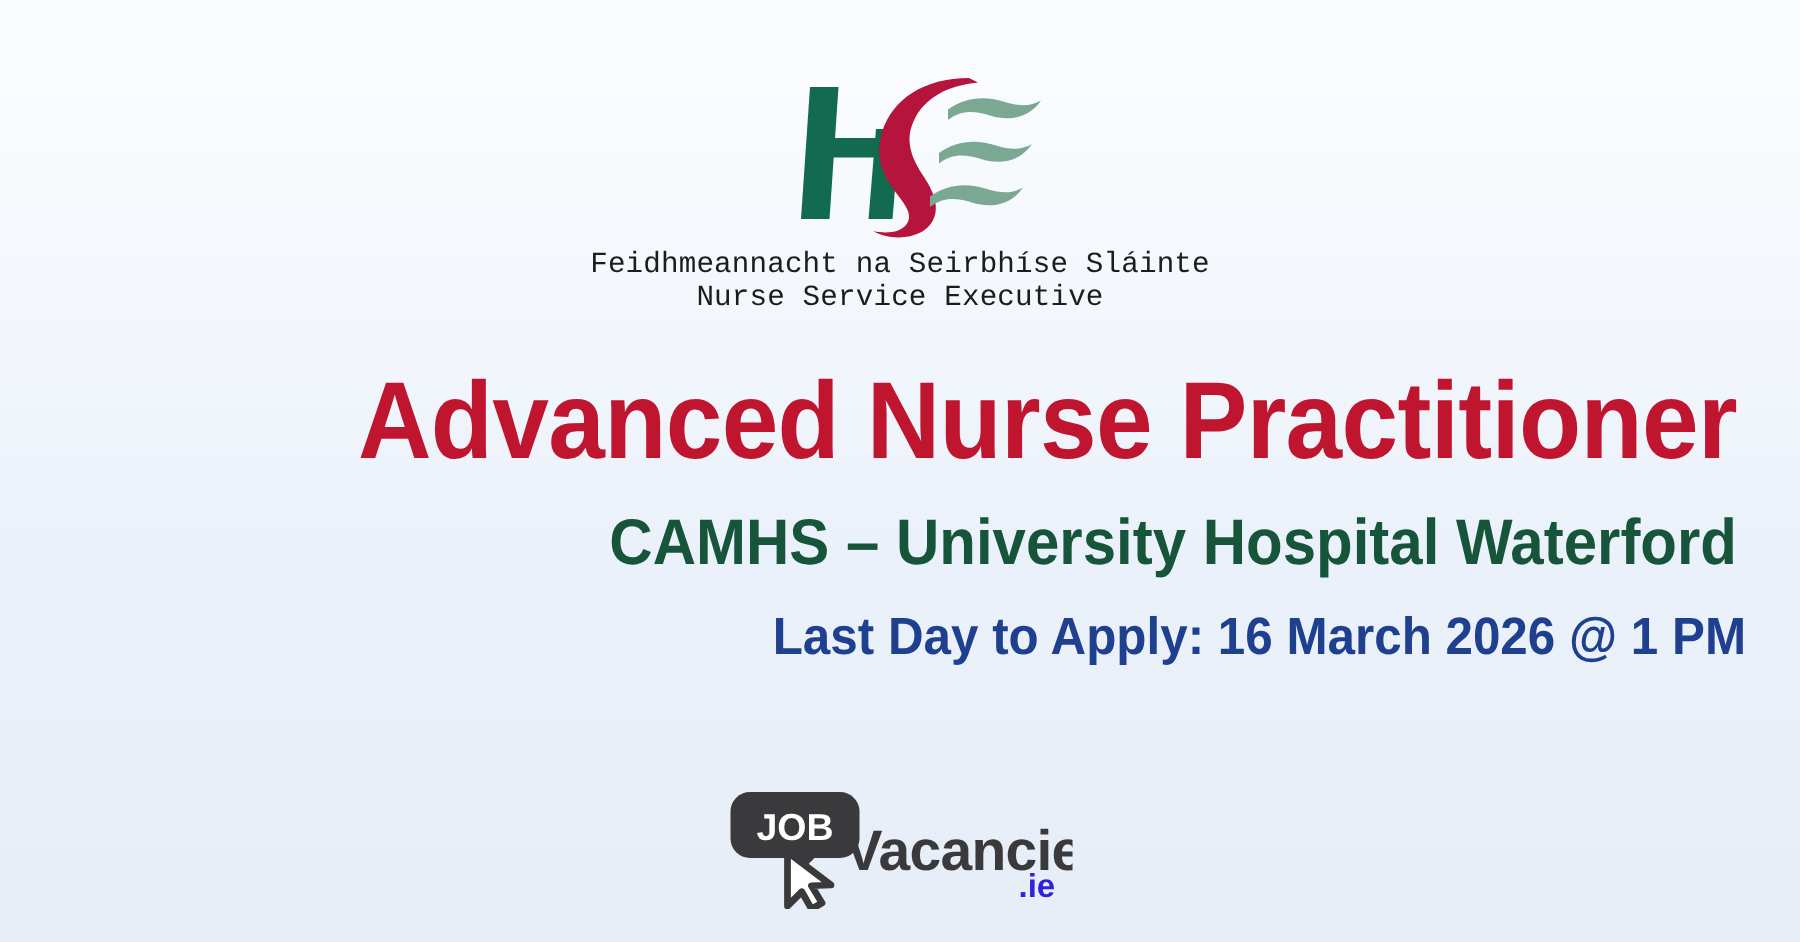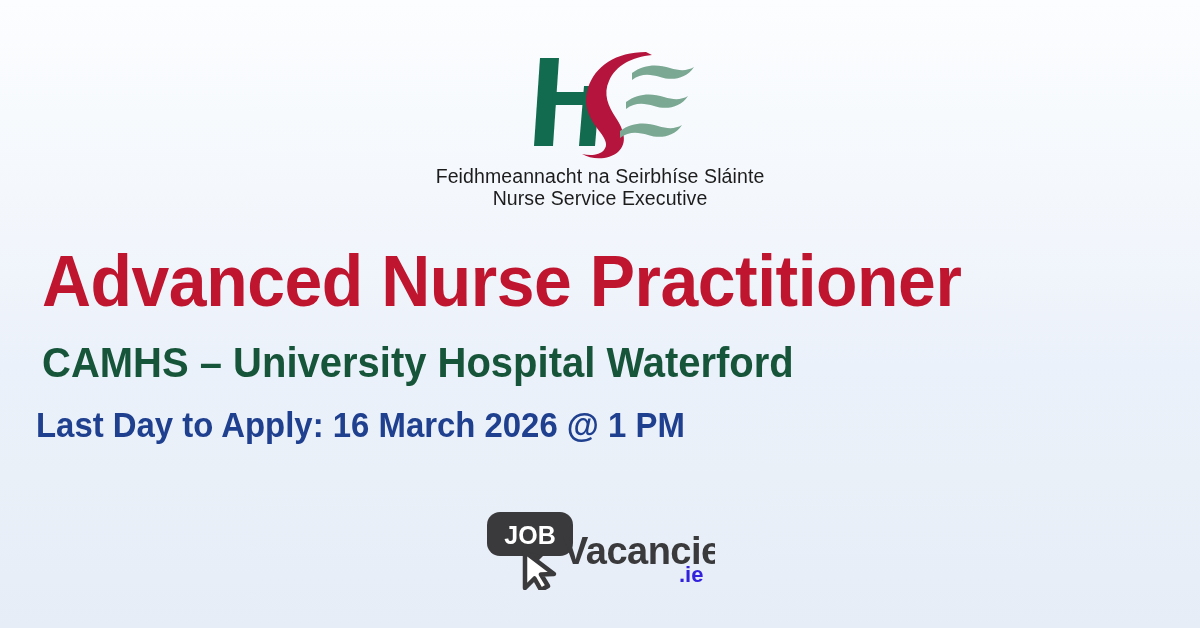--- a/index.html
+++ b/index.html
@@ -21,31 +21,31 @@
     width:1200px; height:628px;
     display:flex; flex-direction:column;
     align-items:center;
     position:relative;
   }
 
   
   .hse-logo { margin-top:48px; display:flex; flex-direction:column; align-items:center; }
   .hse-mark { width:208px; height:112px; display:block; }
   .hse-wordmark {
-    font-family: Liberation Sans, sans-serif;
+    font-family: Liberation Mono, monospace;
     color:#1c1c1c;
     text-align:center;
     line-height:1.12;
     margin-top:6px;
   }
   .hse-wordmark .ga { font-size:19.5px; letter-spacing:.1px; display:block; }
   .hse-wordmark .en { font-size:19.5px; letter-spacing:.1px; display:block; }
 
   
-  .headline-stack { width:100%; text-align:left; }
+  .headline-stack { width:100%; text-align:right; }
 
   .job-title {
     font-family: "Liberation Sans Narrow", "Liberation Sans", sans-serif;
     font-weight:bold;
     font-size:73px;
     color:#c0152f;
     letter-spacing:-0.5px;
     line-height:1.0;
     margin-top:34px;
     transform: scaleX(0.93);
@@ -72,21 +72,21 @@
     margin-top:23px;
     transform: scaleX(0.94);
     white-space:nowrap;
   }
 
   
   .site-logo {
     position:absolute;
     left:50%;
     transform:translateX(-50%);
-    bottom:38px;
+    bottom:22px;
     display:flex;
     align-items:flex-end;
   }
   .site-logo svg { display:block; }
 </style>
 </head>
 <body>
 
 <div class="poster">
 

